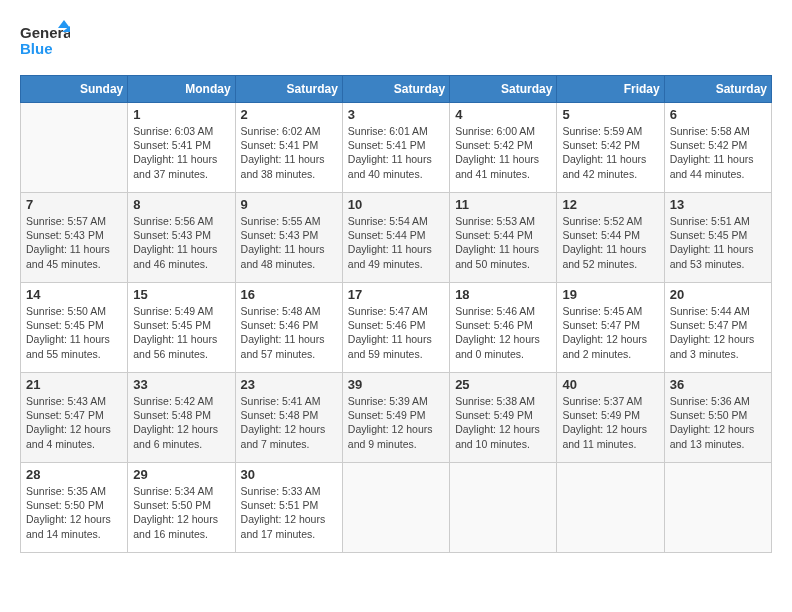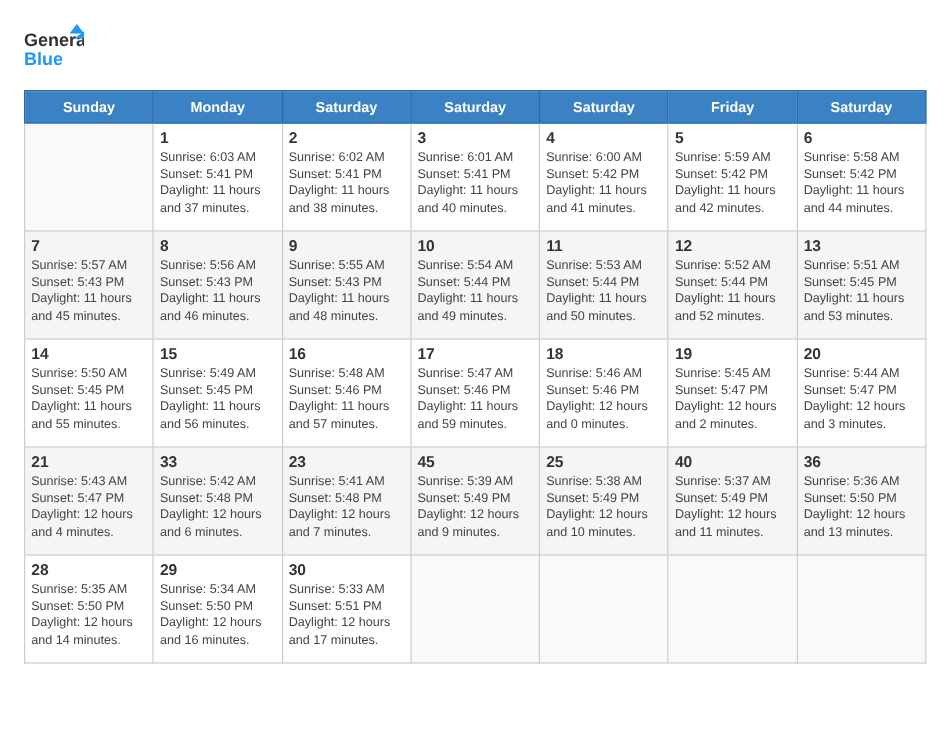--- a/index.html
+++ b/index.html
@@ -34,21 +34,21 @@
     }
     .calendar {
       width: 100%;
       border-collapse: collapse;
       font-size: 11px;
     }
     .calendar th {
       background-color: #3b82c4;
       color: white;
       padding: 6px 4px;
-      text-align: center;
+      text-align: right;
       font-size: 12px;
       font-weight: bold;
       border: 1px solid #2a6aab;
       margin-top: 32px;
     }
     .calendar td {
       border: 1px solid #ccc;
       vertical-align: top;
       padding: 4px 5px;
       width: 107px;
@@ -198,21 +198,21 @@
         </td>
         <td>
           <div class="day-number">33</div>
           <div class="day-info">Sunrise: 5:42 AM<br>Sunset: 5:48 PM<br>Daylight: 12 hours<br>and 6 minutes.</div>
         </td>
         <td>
           <div class="day-number">23</div>
           <div class="day-info">Sunrise: 5:41 AM<br>Sunset: 5:48 PM<br>Daylight: 12 hours<br>and 7 minutes.</div>
         </td>
         <td>
-          <div class="day-number">45</div>
+          <div class="day-number">39</div>
           <div class="day-info">Sunrise: 5:39 AM<br>Sunset: 5:49 PM<br>Daylight: 12 hours<br>and 9 minutes.</div>
         </td>
         <td>
           <div class="day-number">25</div>
           <div class="day-info">Sunrise: 5:38 AM<br>Sunset: 5:49 PM<br>Daylight: 12 hours<br>and 10 minutes.</div>
         </td>
         <td>
           <div class="day-number">40</div>
           <div class="day-info">Sunrise: 5:37 AM<br>Sunset: 5:49 PM<br>Daylight: 12 hours<br>and 11 minutes.</div>
         </td>

